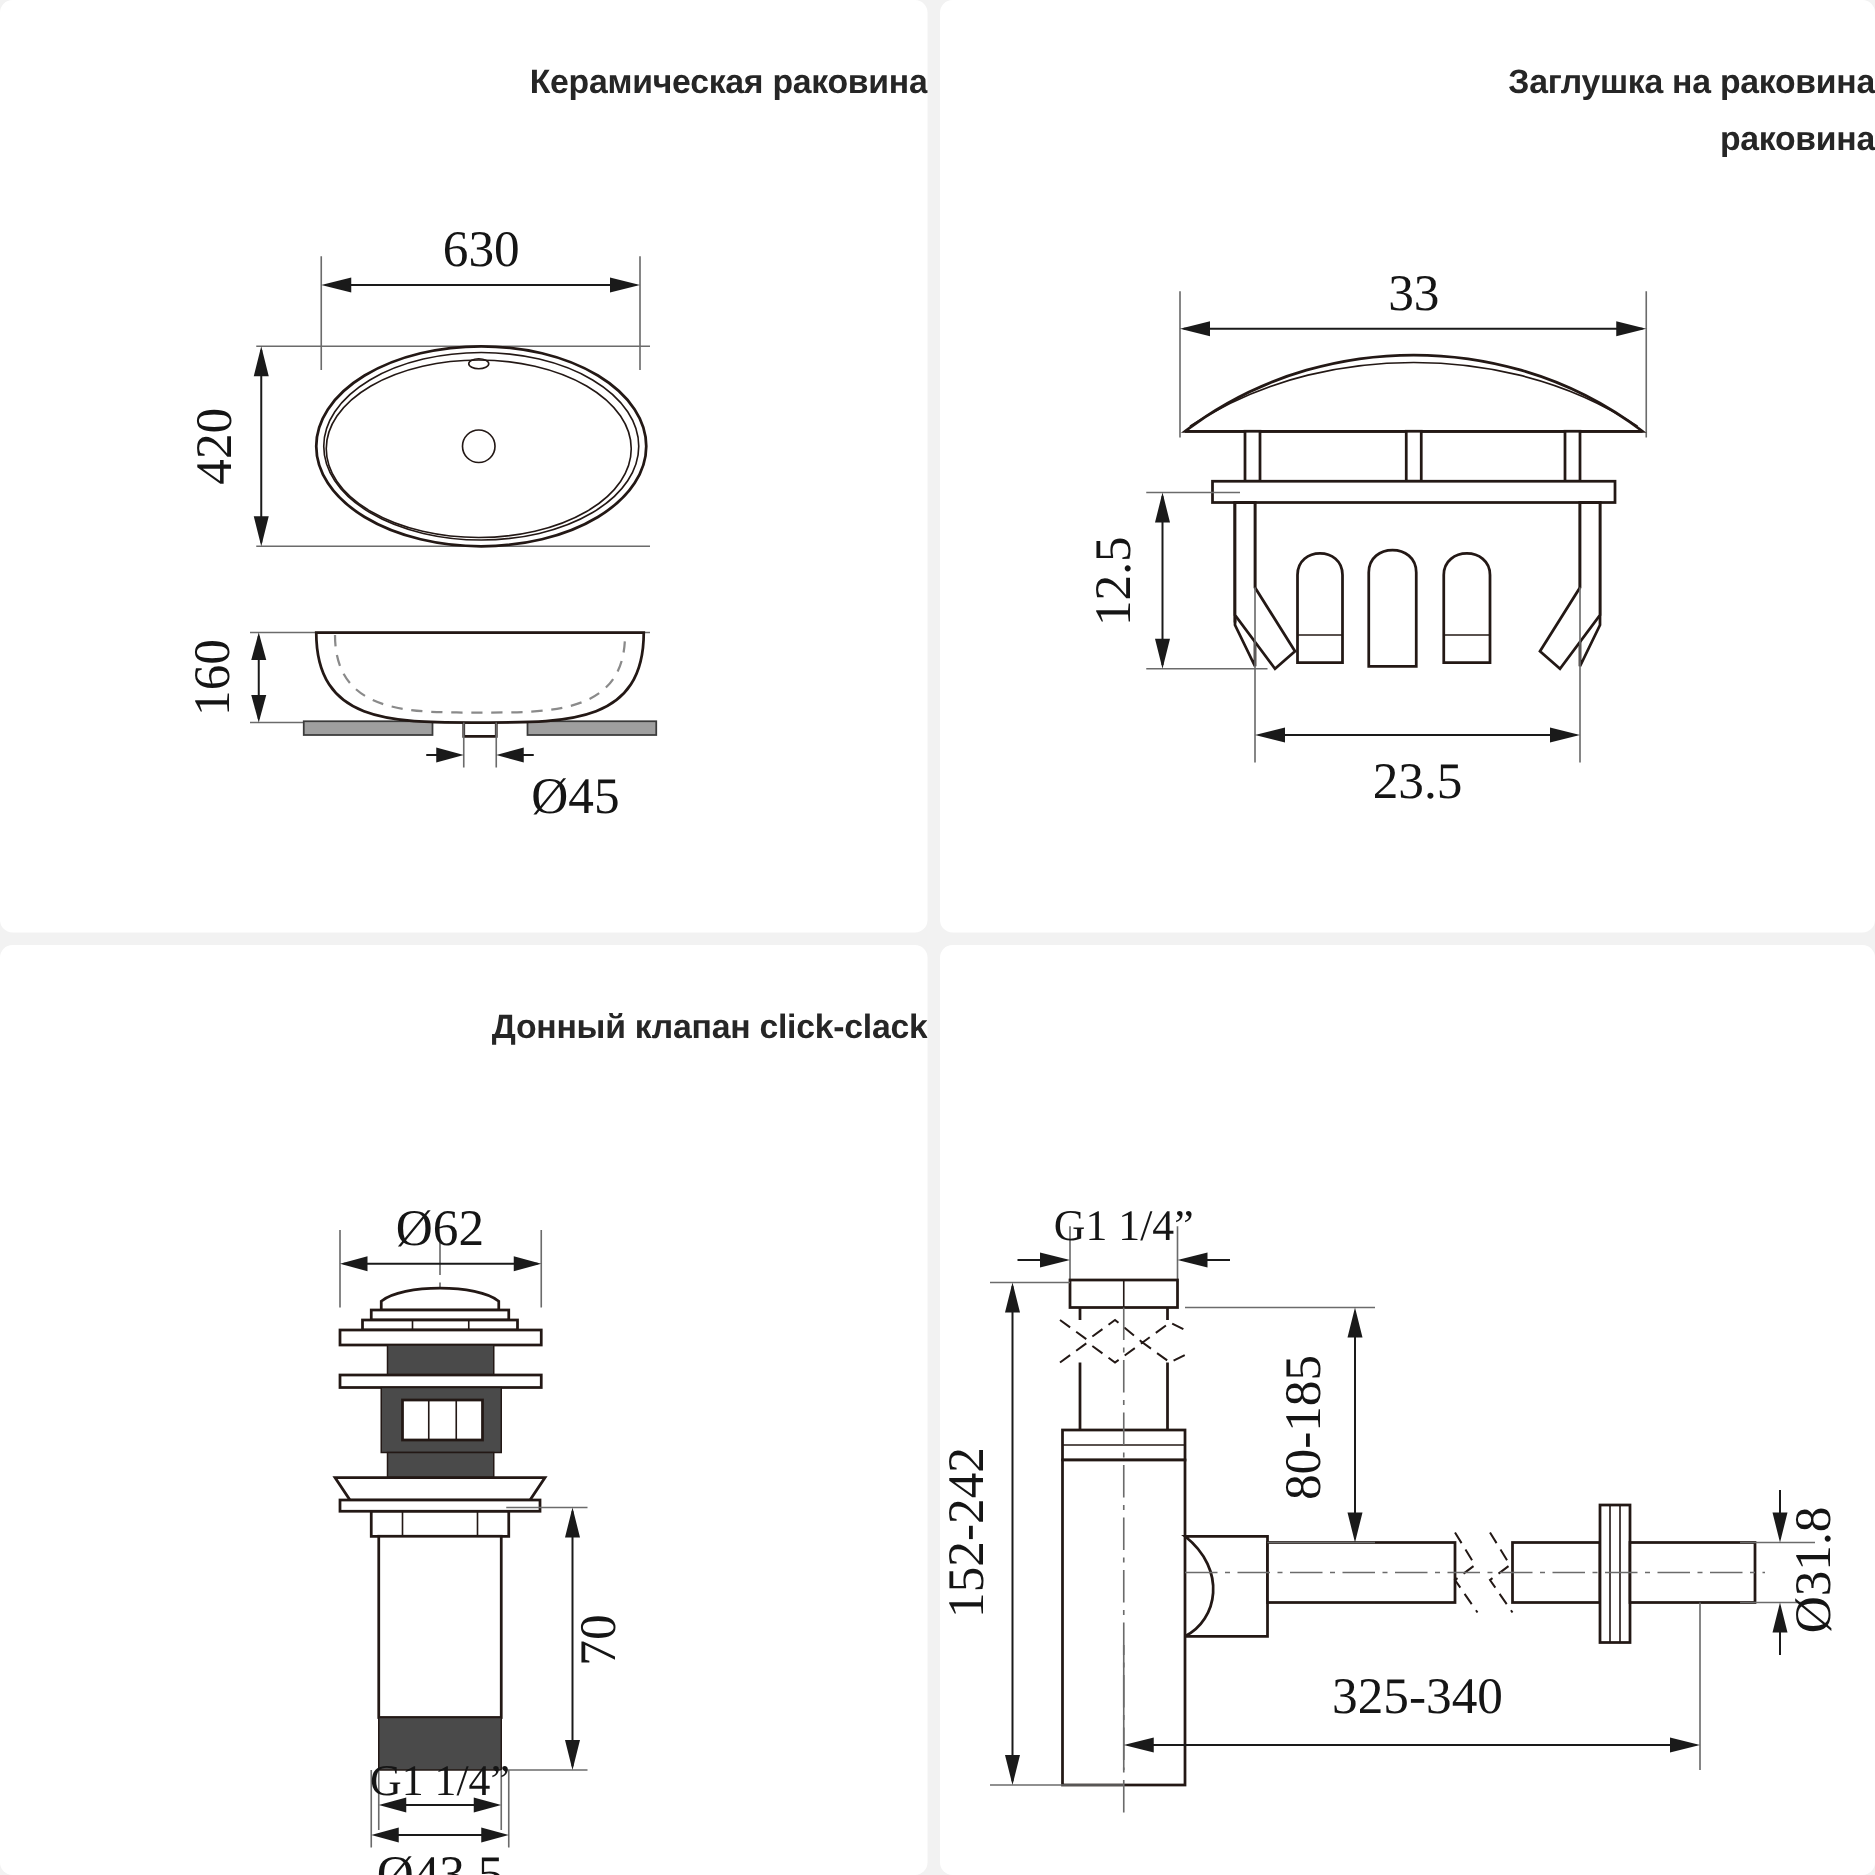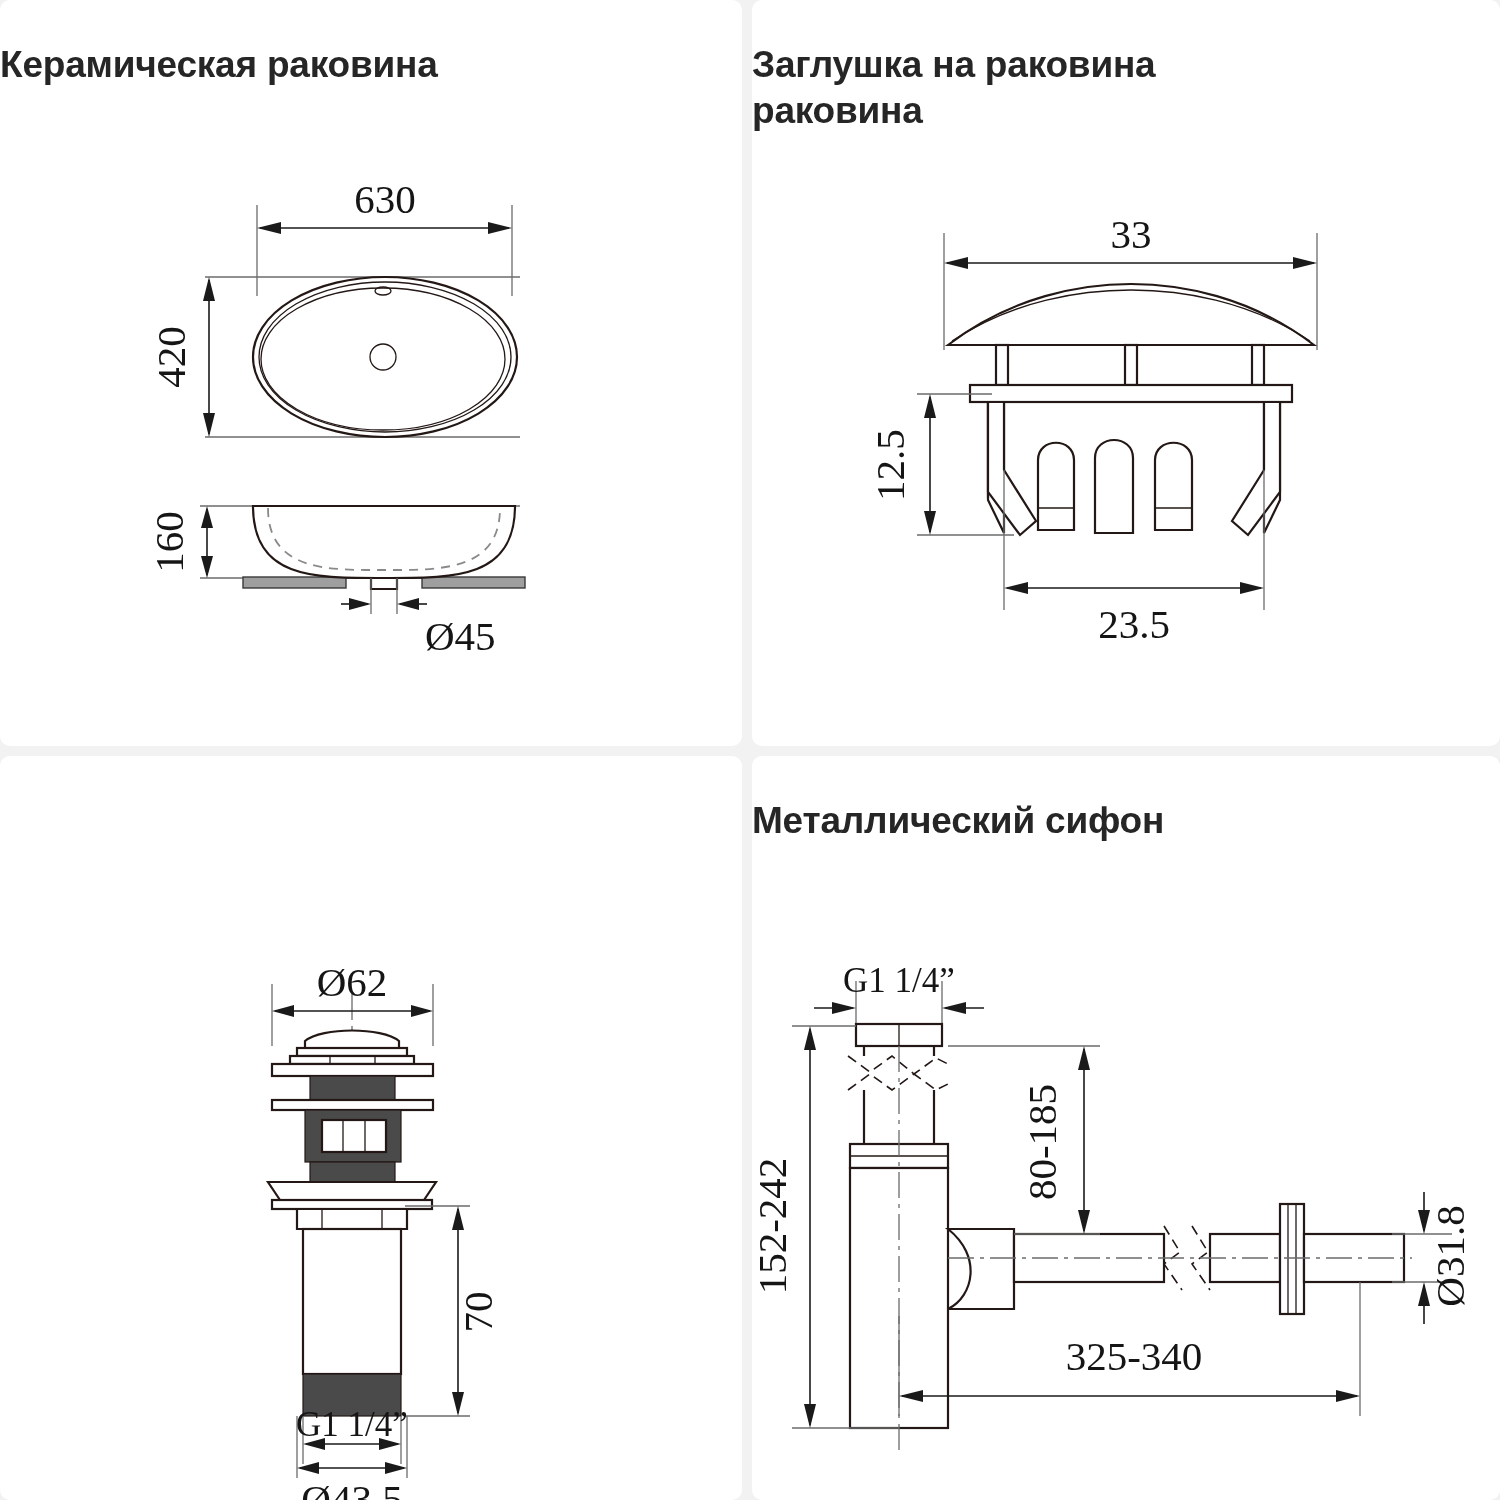--- a/index.html
+++ b/index.html
@@ -27,24 +27,24 @@
   }
   #panel-sink      { left: 0px;   top: 0px;    width: 742px; height: 746px; }
   #panel-overflow  { left: 752px; top: 0px;    width: 748px; height: 746px; }
   #panel-valve     { left: 0px;   top: 756px;  width: 742px; height: 744px; }
   #panel-siphon    { left: 752px; top: 756px;  width: 748px; height: 744px; }
 
   .panel-title {
     position: absolute;
     left: 0;
     right: 0;
-    text-align: left;
+    text-align: right;
     font-family: "Liberation Sans", sans-serif;
     font-weight: bold;
-    font-size: 37px;
+    font-size: 27px;
     line-height: 46px;
     color: #262626;
     letter-spacing: -0.2px;
   }
   #panel-sink .panel-title,
   #panel-overflow .panel-title { top: 42px; }
   #panel-valve .panel-title,
   #panel-siphon .panel-title { top: 42px; }
 
   .draw {
@@ -196,20 +196,21 @@
         <polygon class="arrowhead" points="512,588 488,582 488,594"></polygon>
 
         <text class="dim-text" x="379" y="248" text-anchor="middle">33</text>
         <text class="dim-text" x="152" y="465" text-anchor="middle" transform="rotate(-90 152 465)">12.5</text>
         <text class="dim-text" x="382" y="638" text-anchor="middle">23.5</text>
       </svg>
     </div>
   </div>
 
   <div class="panel" id="panel-valve">
+    <div class="panel-title">Донный клапан click-clack</div>
 
     <div class="draw">
       <svg width="742" height="744" viewBox="0 0 742 744" xmlns="http://www.w3.org/2000/svg">
 
         <line class="center" x1="352" y1="238" x2="352" y2="660"></line>
 
         <line class="ext" x1="272" y1="228" x2="272" y2="290"></line>
         <line class="ext" x1="433" y1="228" x2="433" y2="290"></line>
         <line class="dimln" x1="275" y1="255" x2="430" y2="255"></line>
         <polygon class="arrowhead" points="272,255 294,249 294,261"></polygon>
@@ -264,21 +265,20 @@
 
         <text class="dim-text" x="352" y="240" text-anchor="middle">Ø62</text>
         <text class="dim-text" x="492" y="556" text-anchor="middle" transform="rotate(-90 492 556)">70</text>
         <text class="dim-text-sm" x="352" y="680" text-anchor="middle">G1 1/4”</text>
         <text class="dim-text" x="352" y="757" text-anchor="middle">Ø43.5</text>
       </svg>
     </div>
   </div>
 
   <div class="panel" id="panel-siphon">
-    <div class="panel-title">Металлический сифон</div>
 
     <div class="draw">
       <svg width="748" height="744" viewBox="0 0 748 744" xmlns="http://www.w3.org/2000/svg">
 
         <line class="ext" x1="104" y1="225" x2="104" y2="270"></line>
         <line class="ext" x1="190" y1="225" x2="190" y2="270"></line>
         <line class="dimln" x1="62" y1="252" x2="101" y2="252"></line>
         <line class="dimln" x1="193" y1="252" x2="232" y2="252"></line>
         <polygon class="arrowhead" points="104,252 80,246 80,258"></polygon>
         <polygon class="arrowhead" points="190,252 214,246 214,258"></polygon>

